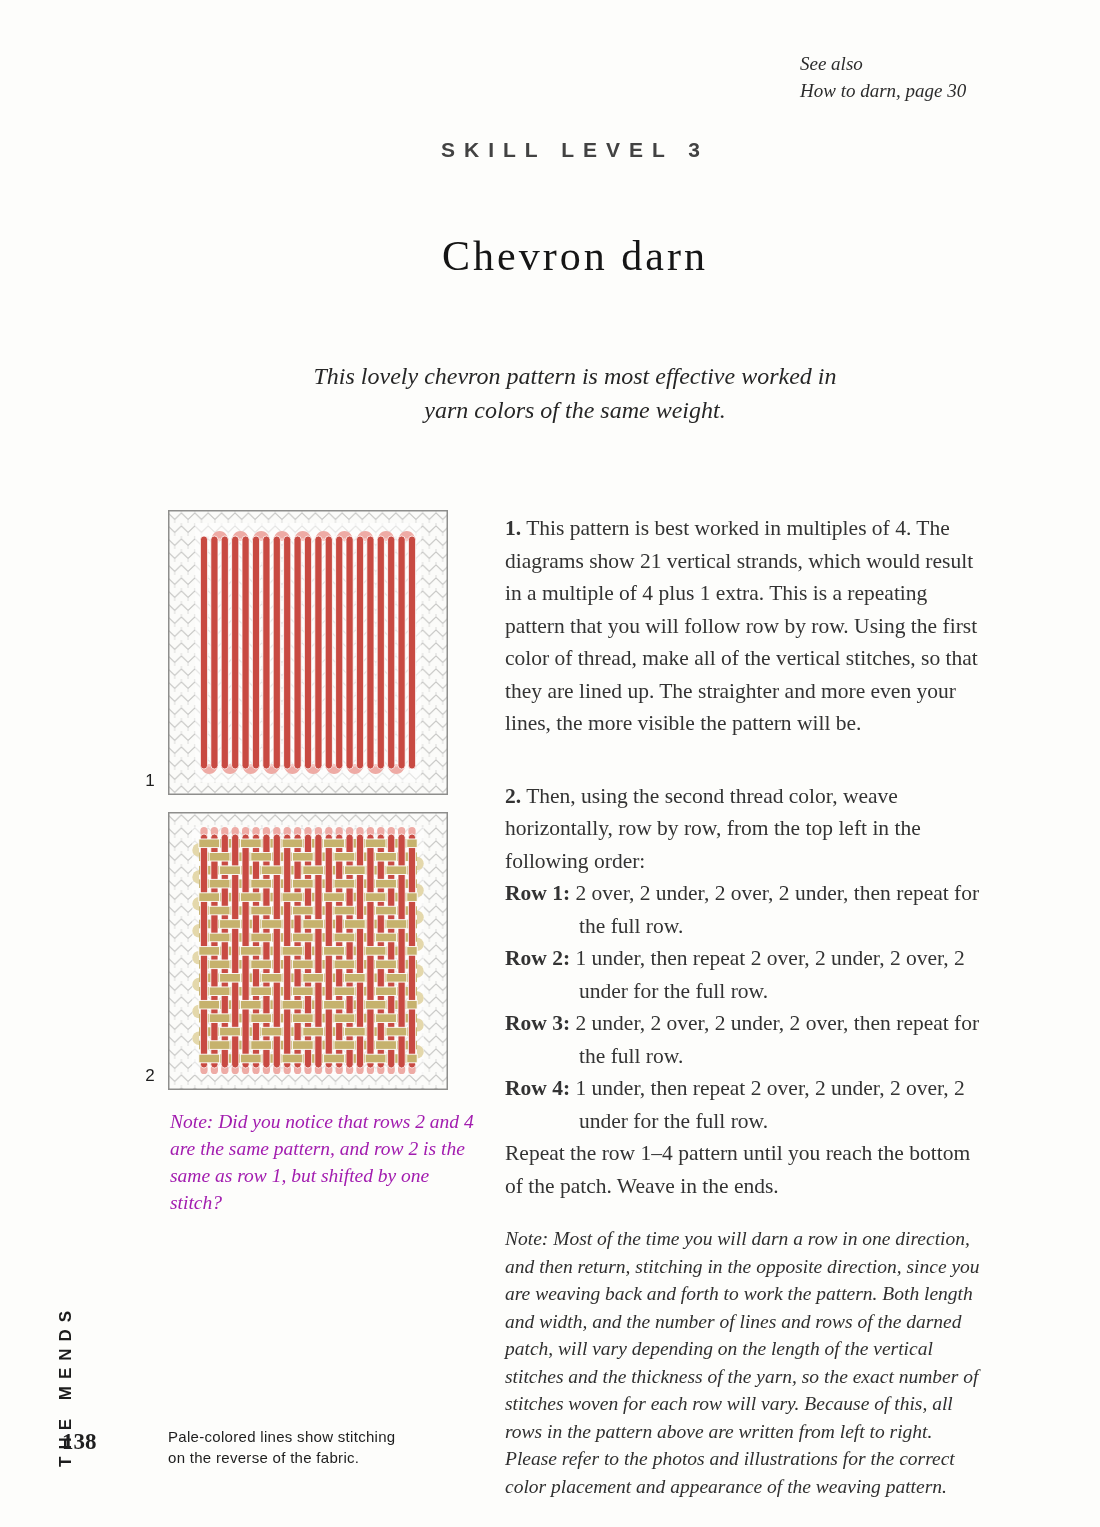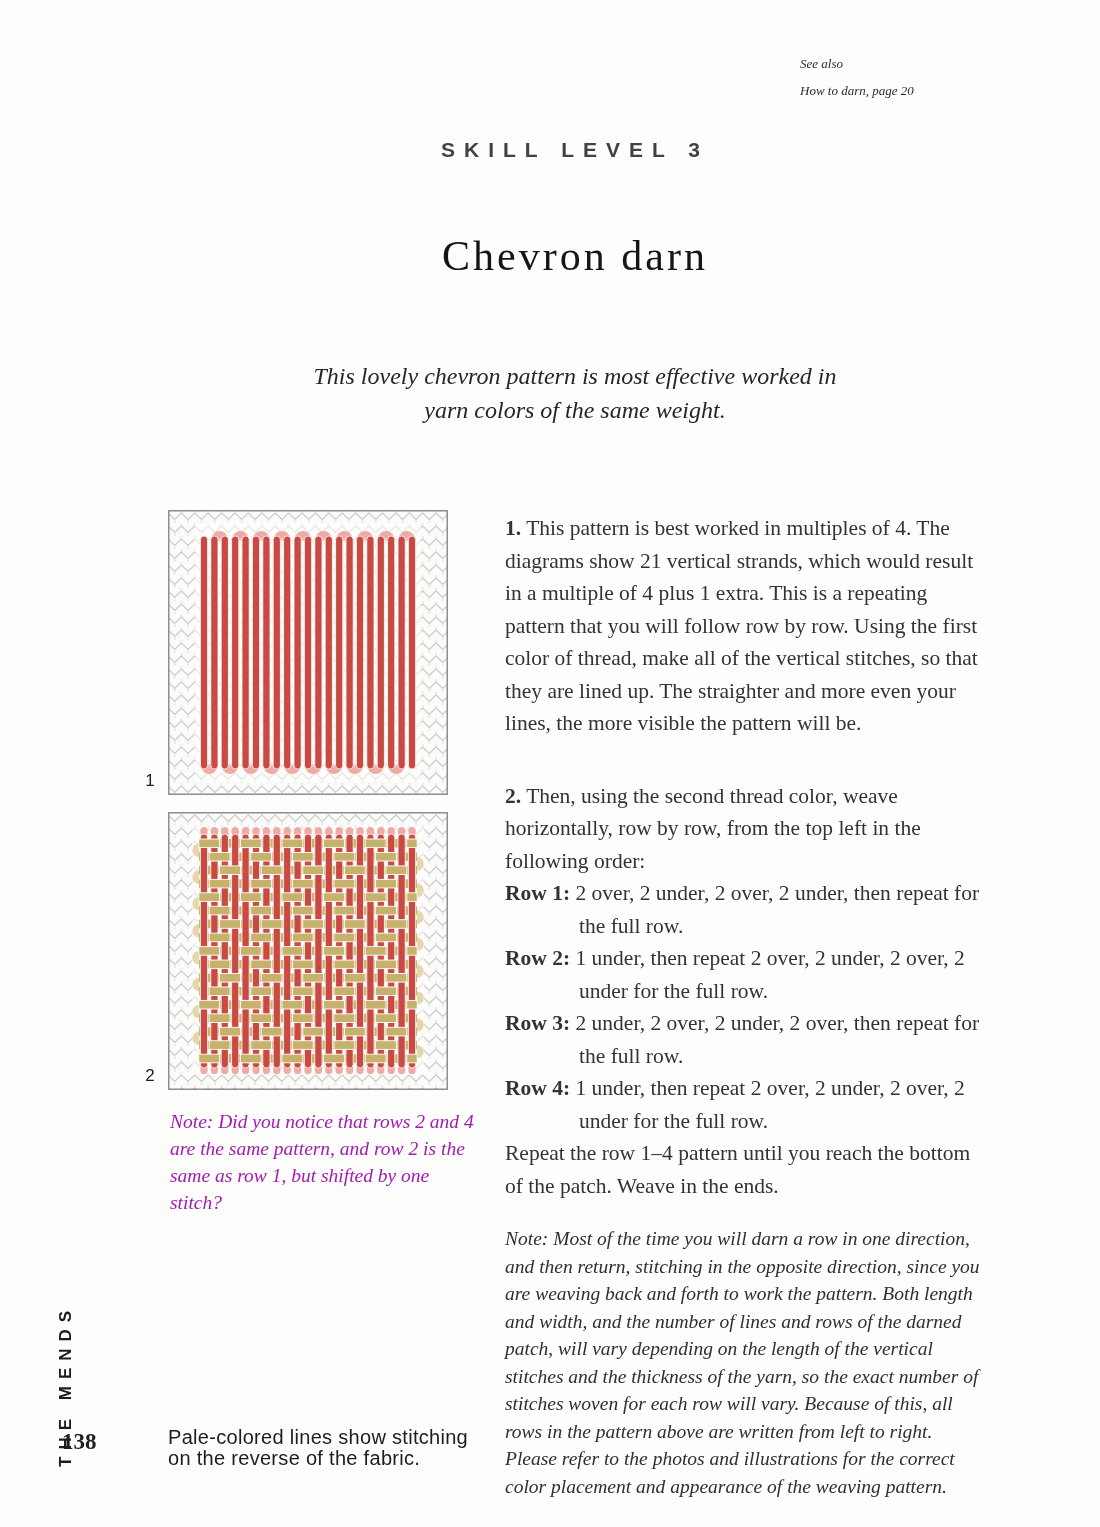--- a/index.html
+++ b/index.html
@@ -3,21 +3,21 @@
 <meta charset="utf-8">
 <style>
   html,body{margin:0;padding:0;}
   body{
     width:1100px;height:1527px;position:relative;overflow:hidden;
     background:#fdfdfb;color:#2e2e2e;
     font-family:"Liberation Serif","DejaVu Serif",serif;
   }
   .abs{position:absolute;}
   
-  .see-also{left:800px;top:50px;font-style:italic;font-size:13px;line-height:27px;color:#2c2c2c;}
+  .see-also{left:800px;top:50px;font-style:italic;font-size:19px;line-height:27px;color:#2c2c2c;}
   
   .head-col{left:170px;width:810px;text-align:center;}
   .skill{top:138px;font-family:"Liberation Sans","DejaVu Sans",sans-serif;
          font-size:21px;font-weight:bold;letter-spacing:9px;color:#424242;}
   .title{top:232px;font-size:42px;letter-spacing:3px;font-weight:normal;color:#151515;}
   .intro{top:360px;font-style:italic;font-size:24px;line-height:33.5px;color:#262626;}
   
   .figure{border:0;}
   .fig1{left:168px;top:510px;width:280px;height:285px;}
   .fig2{left:168px;top:812px;width:280px;height:278px;}
@@ -32,29 +32,29 @@
   .step1{margin-bottom:40px !important;}
   .row-item{padding-left:74px;text-indent:-74px;}
   .end-note{margin-top:23px !important;font-style:italic;font-size:19.5px;line-height:27.5px;color:#2f2f2f;width:478px;}
   
   .mends{left:56px;top:1247px;height:220px;
          font-family:"Liberation Sans","DejaVu Sans",sans-serif;font-size:17px;font-weight:bold;
          letter-spacing:7px;color:#1c1c1c;
          writing-mode:vertical-rl;transform:rotate(180deg);}
   .page-num{left:62px;top:1429px;font-size:23px;color:#1f1f1f;font-weight:bold;}
   .caption{left:168px;top:1427px;font-family:"Liberation Sans","DejaVu Sans",sans-serif;
-           font-size:20px;line-height:20.5px;color:#1d1d1d;letter-spacing:0.3px;}
+           font-size:15px;line-height:20.5px;color:#1d1d1d;letter-spacing:0.3px;}
   svg{display:block;}
 </style>
 </head>
 <body>
 
 <div class="abs see-also">
   <div>See also</div>
-  <div>How to darn, page 20</div>
+  <div>How to darn, page 30</div>
 </div>
 
 <div class="abs head-col skill">SKILL LEVEL 3</div>
 <h1 class="abs head-col title" style="margin:0;">Chevron darn</h1>
 
 <div class="abs head-col intro">
   <span style="display:block">This lovely chevron pattern is most effective worked in</span>
   <span style="display:block">yarn colors of the same weight.</span>
 </div>
 

